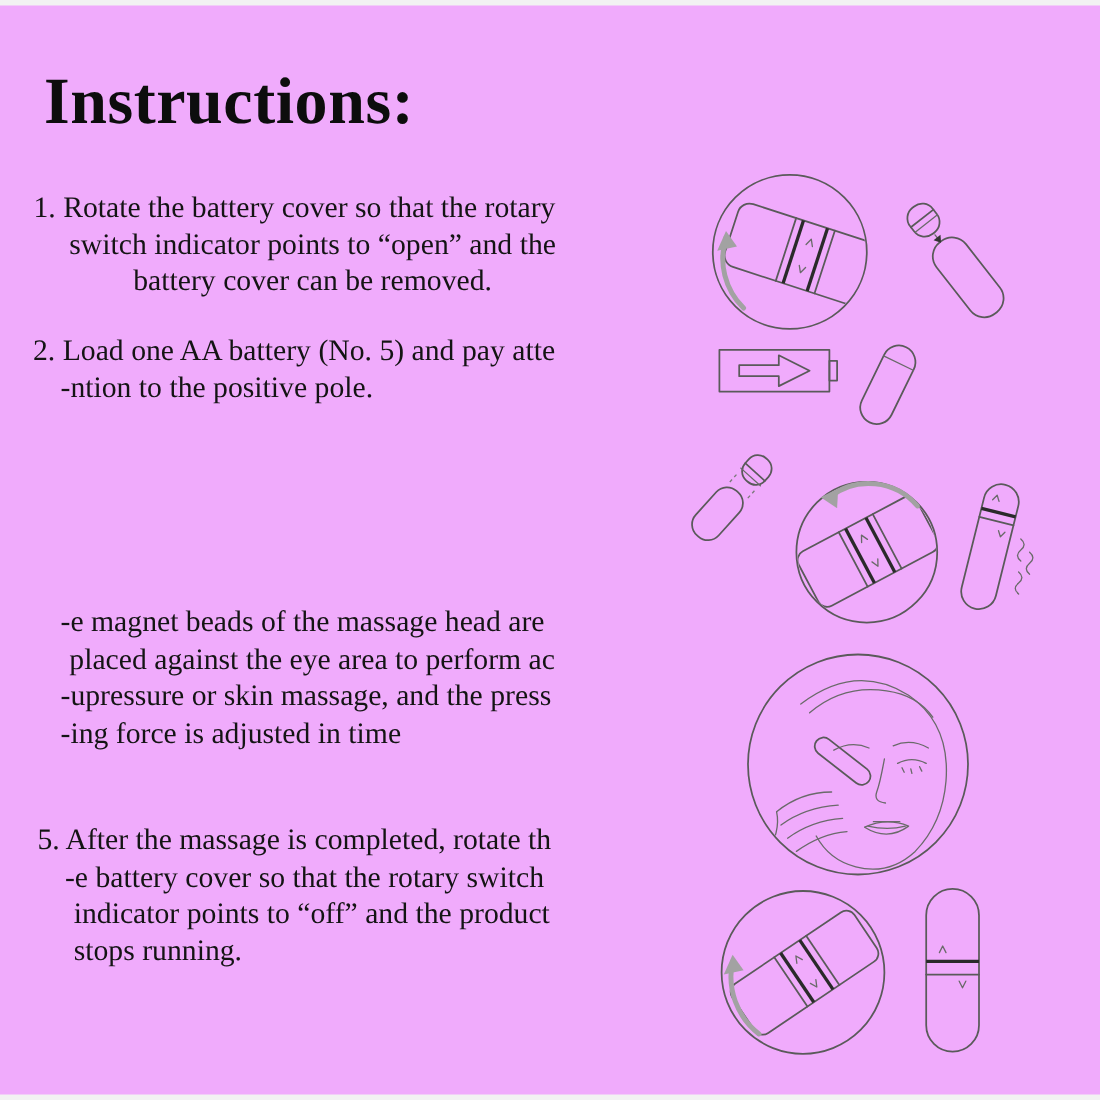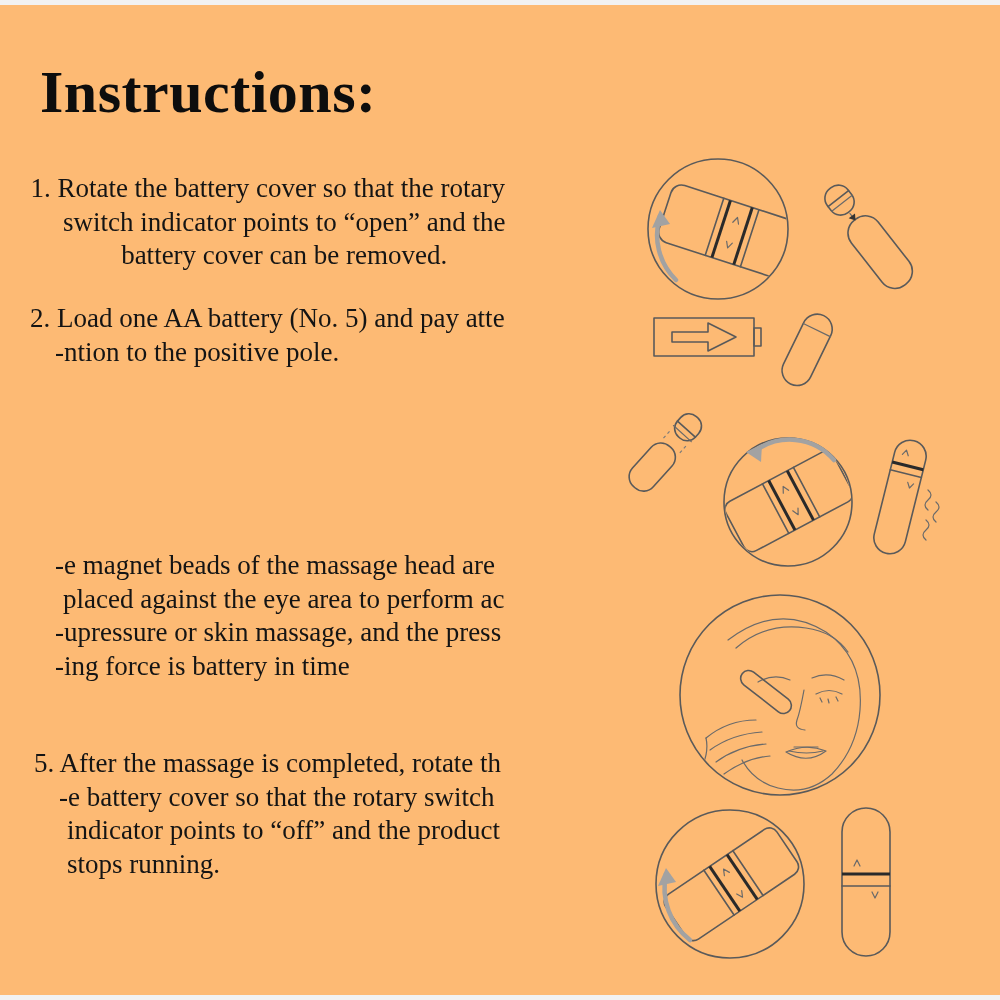--- a/index.html
+++ b/index.html
@@ -1,17 +1,17 @@
 <!DOCTYPE html>
 <html><head>
 <meta charset="utf-8">
 <style>
   html,body { margin:0; padding:0; background:#ffffff; }
   .sheet {
-    position:relative; width:1000px; height:1000px; background:#fdba74;
+    position:relative; width:1000px; height:1000px; background:#f0abfc;
     font-family:"Liberation Serif", serif; color:#141414; overflow:hidden;
   }
   .edge { position:absolute; left:0; width:1000px; height:5px; background:#f2f2f2; }
   .edge.top { top:0; } .edge.bottom { bottom:0; }
   .title {
     position:absolute; left:40px; top:58px; margin:0;
     font-size:60px; font-weight:700; letter-spacing:0.5px; color:#0d0d0d;
   }
   .step { position:absolute; font-size:27px; line-height:33.5px; white-space:nowrap; }
   .step .line { height:33.5px; }
@@ -44,21 +44,21 @@
   <section class="step" style="left:30px; top:302px;">
     <div class="line">2. Load one AA battery (No. 5) and pay atte</div>
     <div class="line cont hy">-ntion to the positive pole.</div>
   </section>
 
 
   <section class="step" style="left:30px; top:549px;">
     <div class="line cont hy">-e magnet beads of the massage head are</div>
     <div class="line cont">placed against the eye area to perform ac</div>
     <div class="line cont hy">-upressure or skin massage, and the press</div>
-    <div class="line cont hy">-ing force is battery in time</div>
+    <div class="line cont hy">-ing force is adjusted in time</div>
   </section>
 
   <section class="step" style="left:34px; top:747px;">
     <div class="line">5. After the massage is completed, rotate th</div>
     <div class="line cont hy">-e battery cover so that the rotary switch</div>
     <div class="line cont">indicator points to “off” and the product</div>
     <div class="line cont">stops running.</div>
   </section>
 
   <svg class="fig" style="left:638px; top:152px;" width="305" height="155" viewBox="0 0 305 155" aria-hidden="true">

